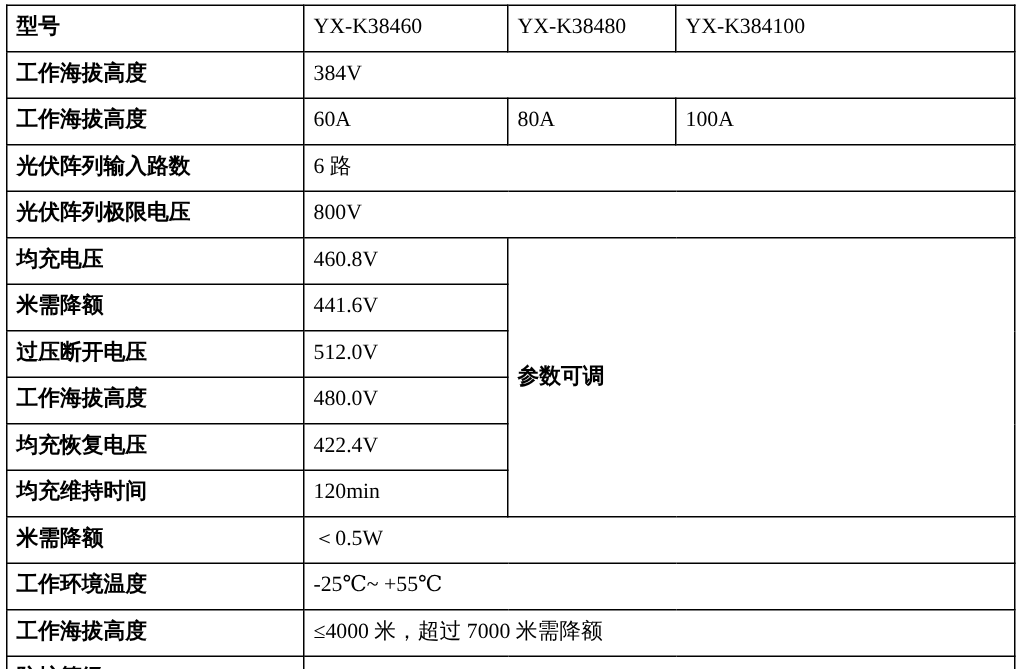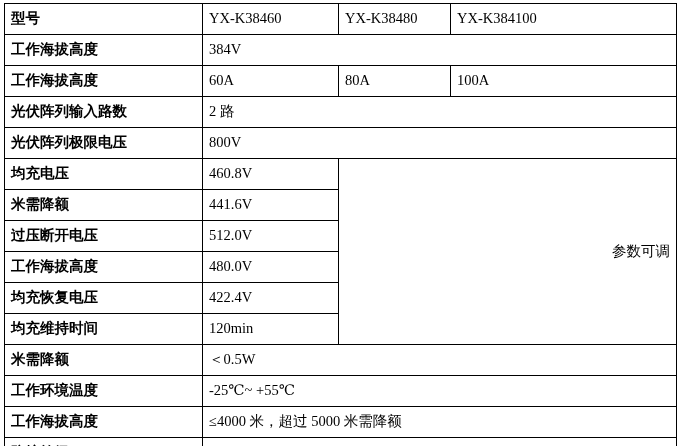--- a/index.html
+++ b/index.html
@@ -36,22 +36,22 @@
   }
   td.val {
     font-weight: normal;
   }
   td.model {
     font-weight: normal;
     font-size: 14px;
     text-align: left;
   }
   td.adjust {
-    font-weight: normal;
-    text-align: right;
+    font-weight: bold;
+    text-align: left;
     vertical-align: middle;
     font-size: 15px;
   }
   .c1 { width: 136px; }
   .c2 { width: 112px; }
   .c3 { width: 226px; }
 </style>
 </head>
 <body>
 
@@ -74,21 +74,21 @@
       <td class="val" colspan="3">384V</td>
     </tr>
     <tr>
       <td class="label">工作海拔高度</td>
       <td class="val">60A</td>
       <td class="val">80A</td>
       <td class="val">100A</td>
     </tr>
     <tr>
       <td class="label">光伏阵列输入路数</td>
-      <td class="val" colspan="3">2 路</td>
+      <td class="val" colspan="3">6 路</td>
     </tr>
     <tr>
       <td class="label">光伏阵列极限电压</td>
       <td class="val" colspan="3">800V</td>
     </tr>
     <tr>
       <td class="label">均充电压</td>
       <td class="val">460.8V</td>
       <td class="adjust" colspan="2" rowspan="6">参数可调</td>
     </tr>
@@ -115,21 +115,21 @@
     <tr>
       <td class="label">米需降额</td>
       <td class="val" colspan="3">＜0.5W</td>
     </tr>
     <tr>
       <td class="label">工作环境温度</td>
       <td class="val" colspan="3">-25℃~ +55℃</td>
     </tr>
     <tr>
       <td class="label">工作海拔高度</td>
-      <td class="val" colspan="3">≤4000 米，超过 5000 米需降额</td>
+      <td class="val" colspan="3">≤4000 米，超过 7000 米需降额</td>
     </tr>
     <tr>
       <td class="label">防护等级</td>
       <td class="val" colspan="3">IP32</td>
     </tr>
 
   </tbody>
 </table>
 
 </body></html>

